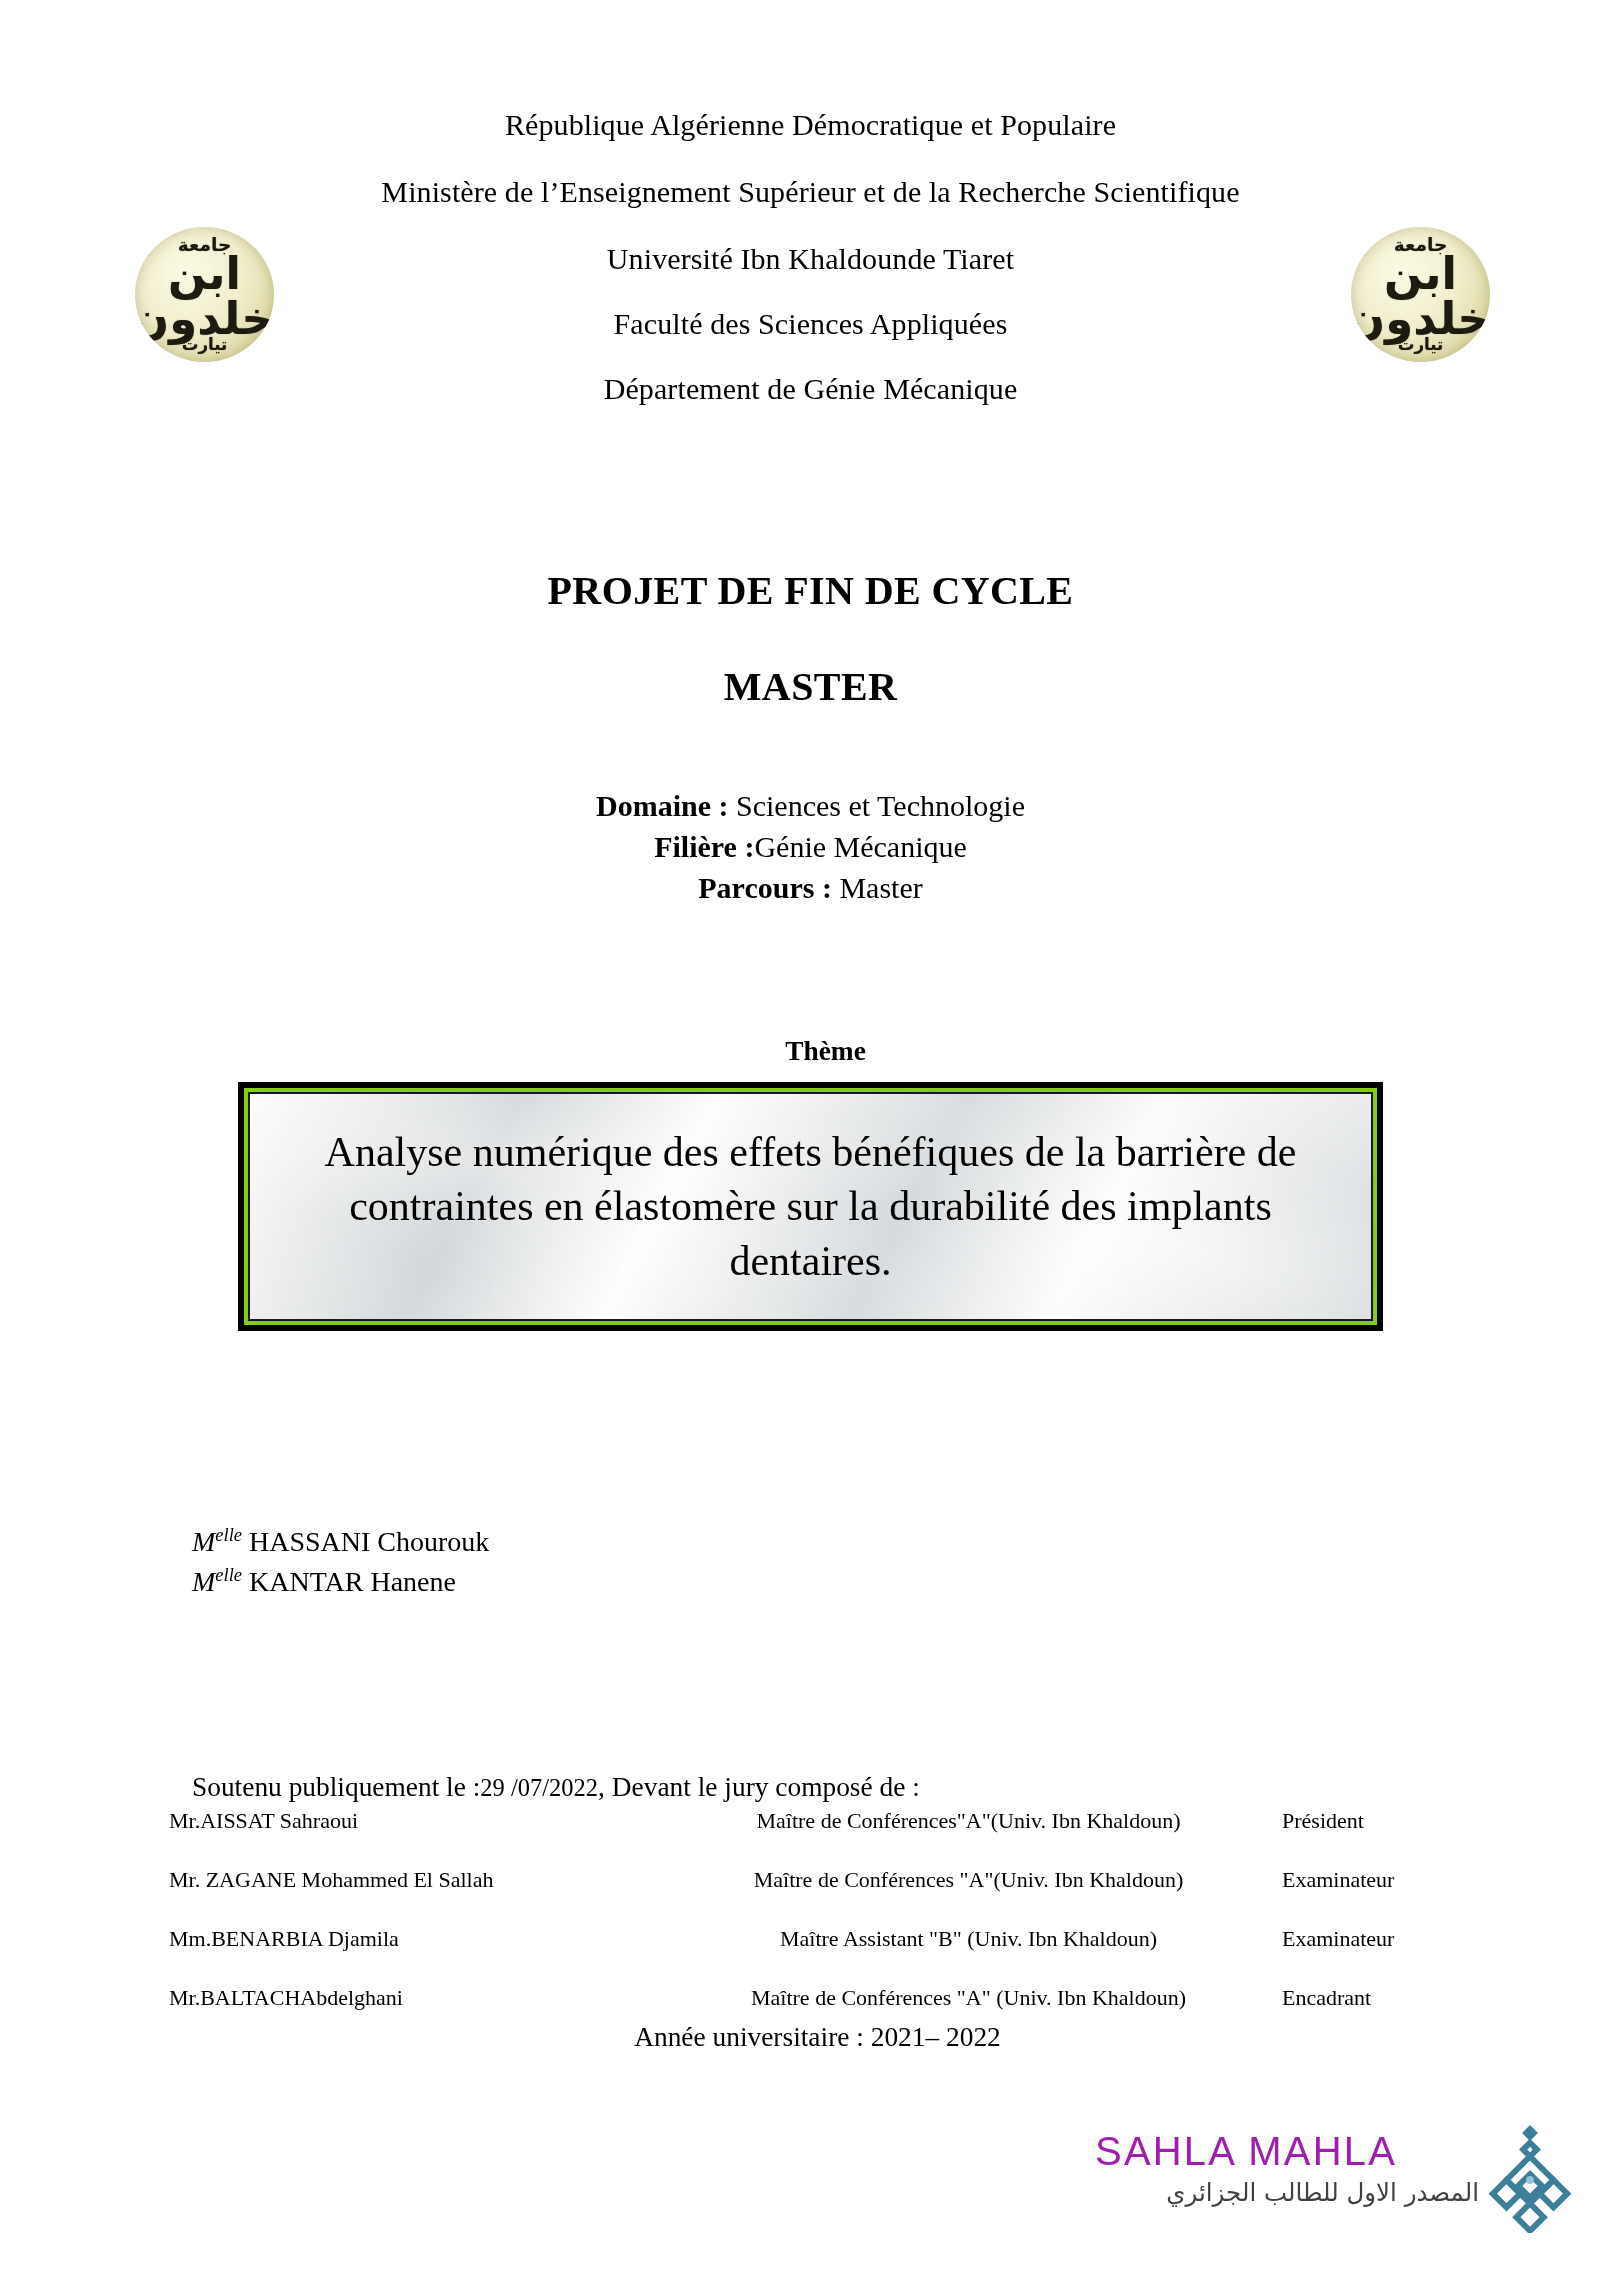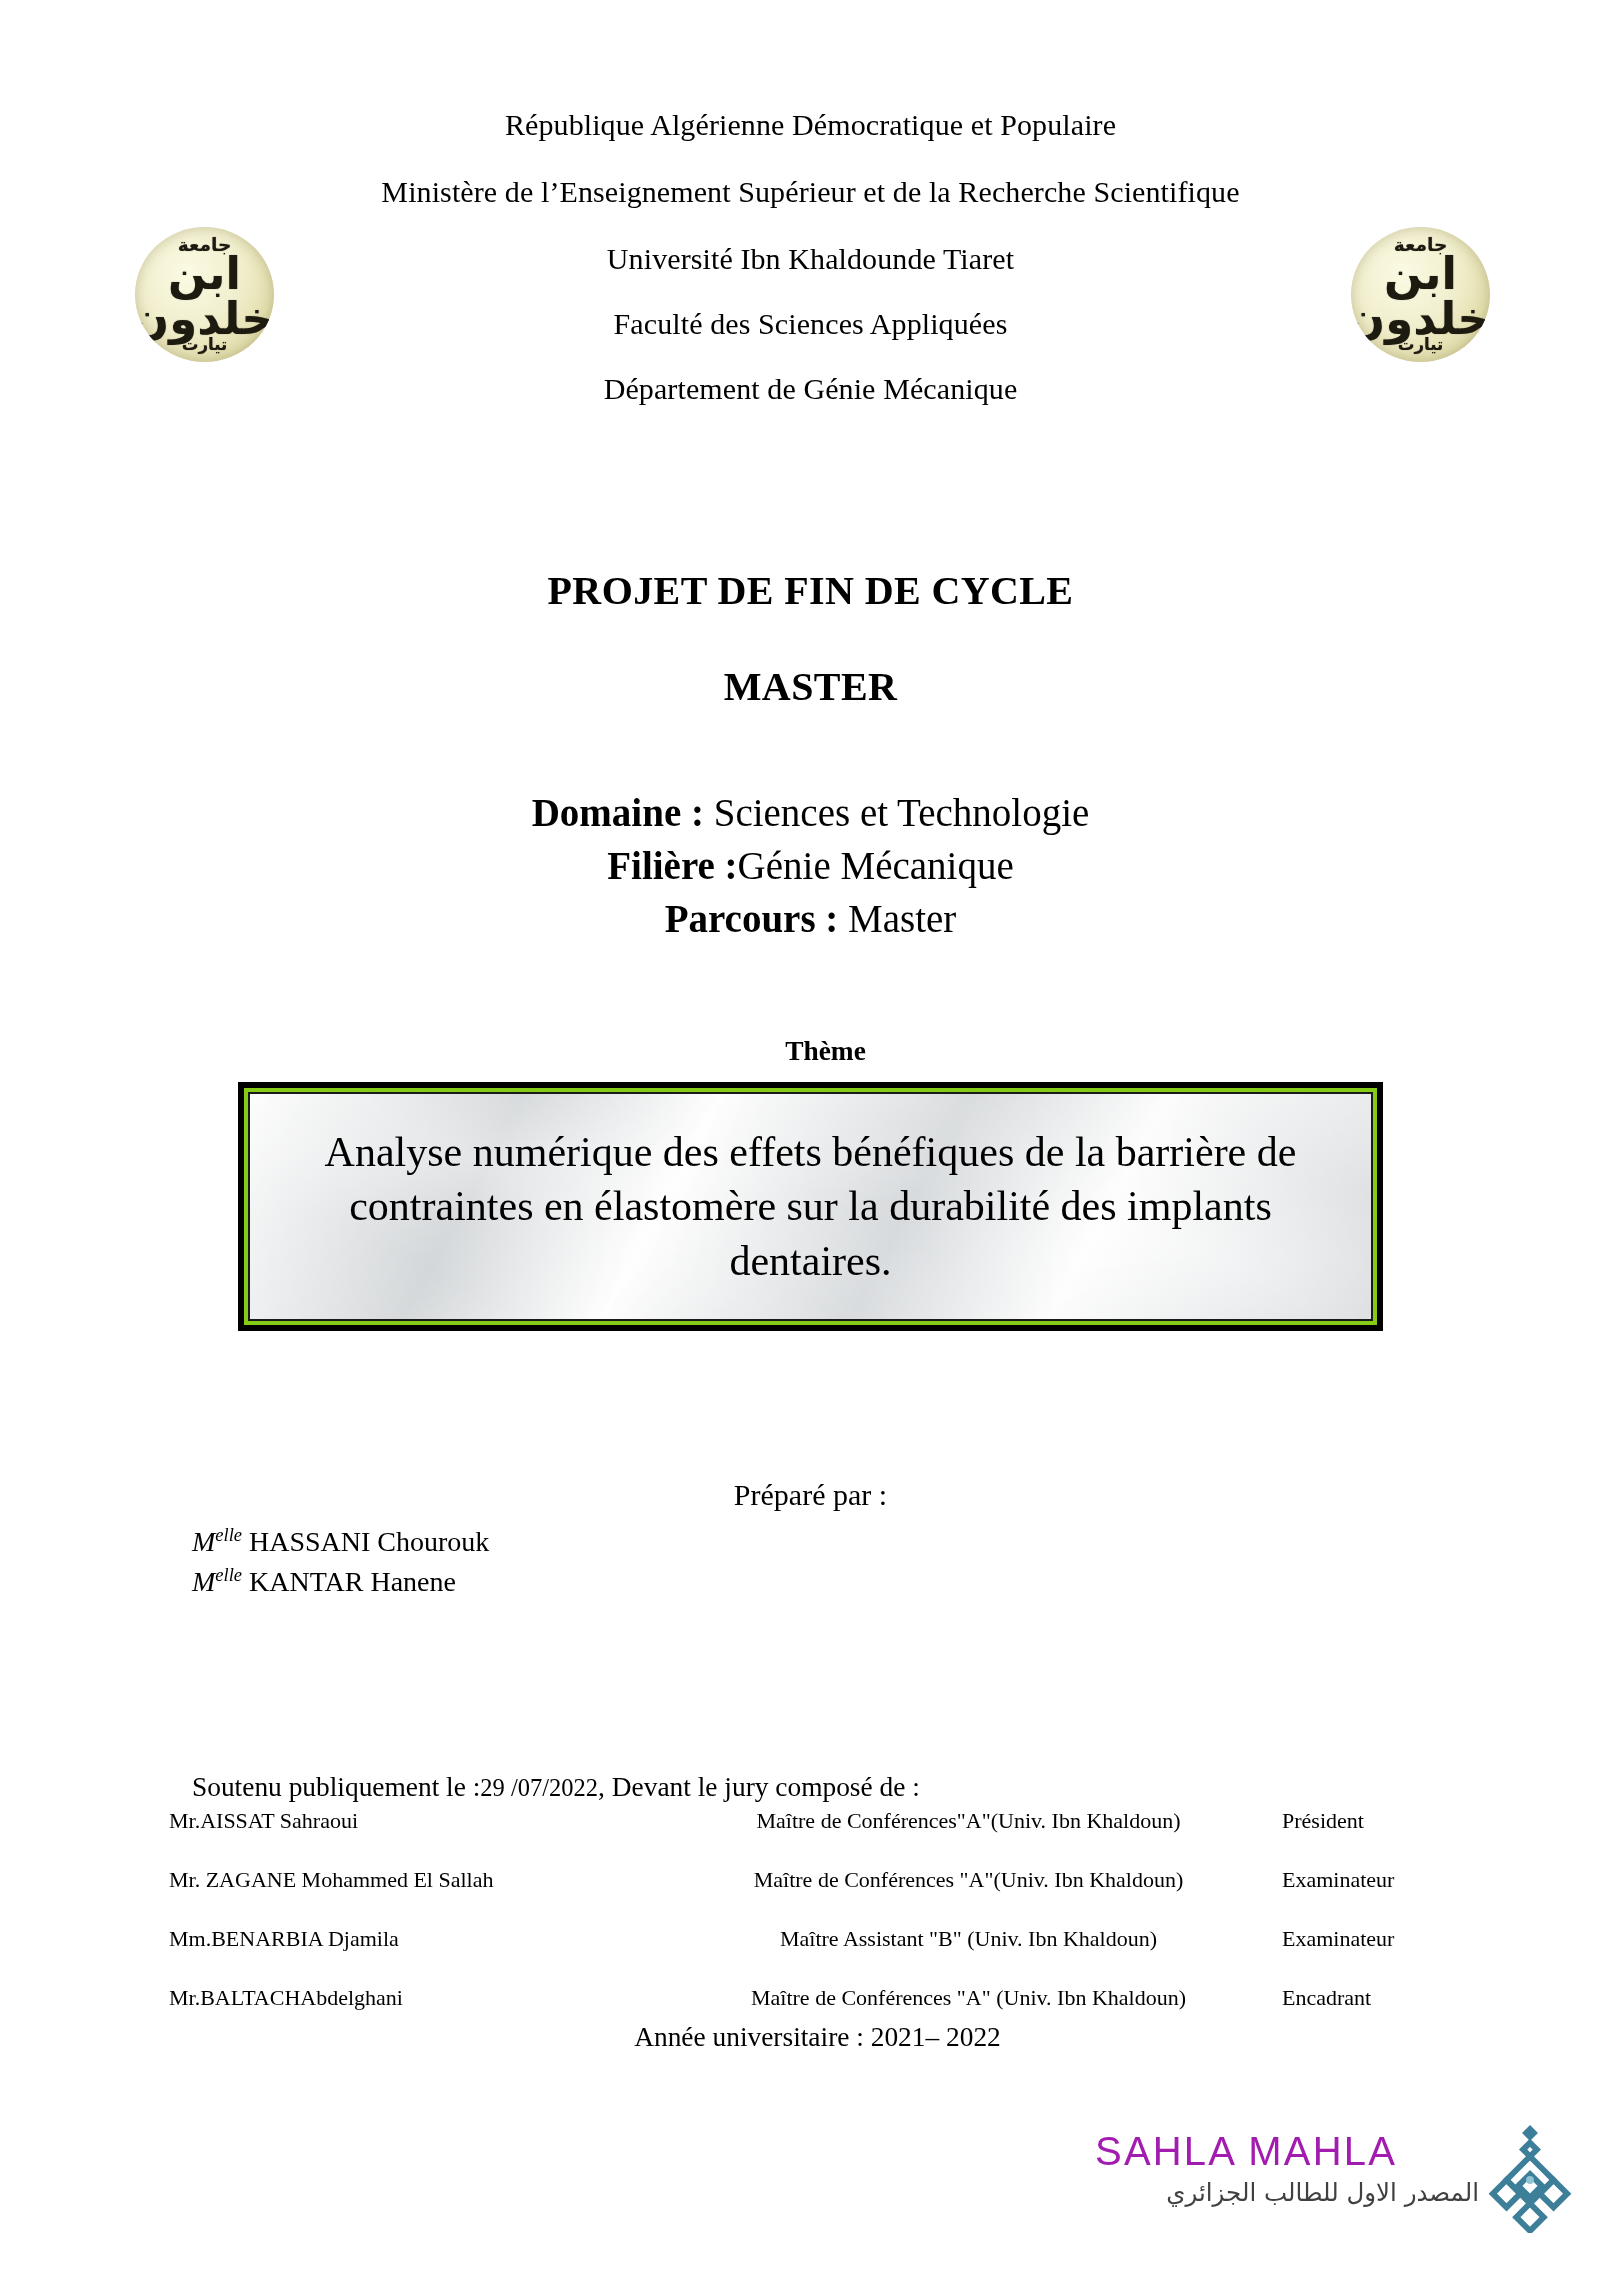--- a/index.html
+++ b/index.html
@@ -109,21 +109,21 @@
 
   
   .meta-block {
     position: absolute;
     left: 0;
     top: 786px;
     width: 1621px;
     text-align: center;
   }
   .meta-line {
-    font-size: 39px;
+    font-size: 30px;
     line-height: 1.36;
     white-space: nowrap;
   }
   .meta-line b { font-weight: 700; }
 
   
   .theme-label {
     position: absolute;
     left: 0;
     top: 1036px;
@@ -318,21 +318,20 @@
     </div>
   </div>
 
   <div class="theme-label">Thème</div>
   <div class="theme-box">
     <div class="theme-inner">
       <div class="theme-text">Analyse numérique des effets bénéfiques de la barrière de contraintes en élastomère sur la durabilité des implants dentaires.</div>
     </div>
   </div>
 
-  <div class="prepared-by">Préparé par :</div>
 
   <div class="students">
     <div>
       <span class="mlle"><span>M</span><sup>elle</sup></span>
       <span>HASSANI Chourouk</span>
     </div>
     <div>
       <span class="mlle"><span>M</span><sup>elle</sup></span>
       <span>KANTAR Hanene</span>
     </div>

